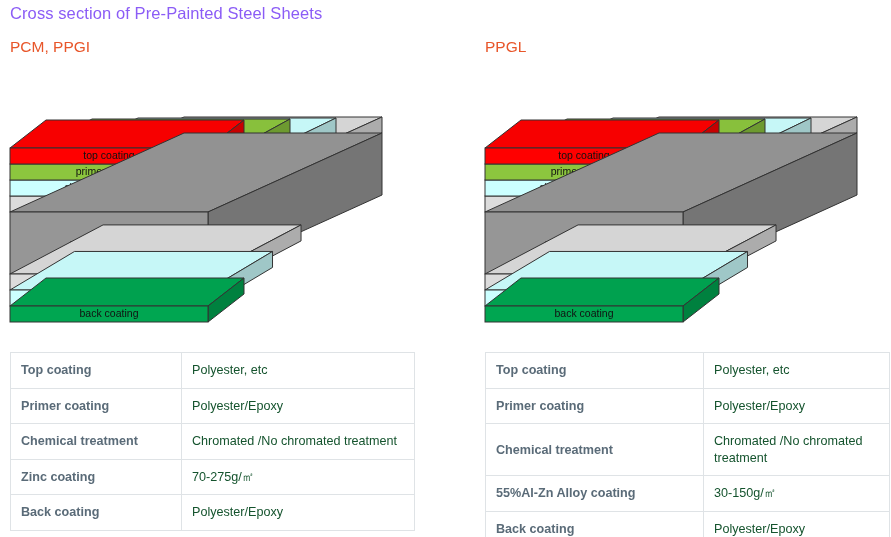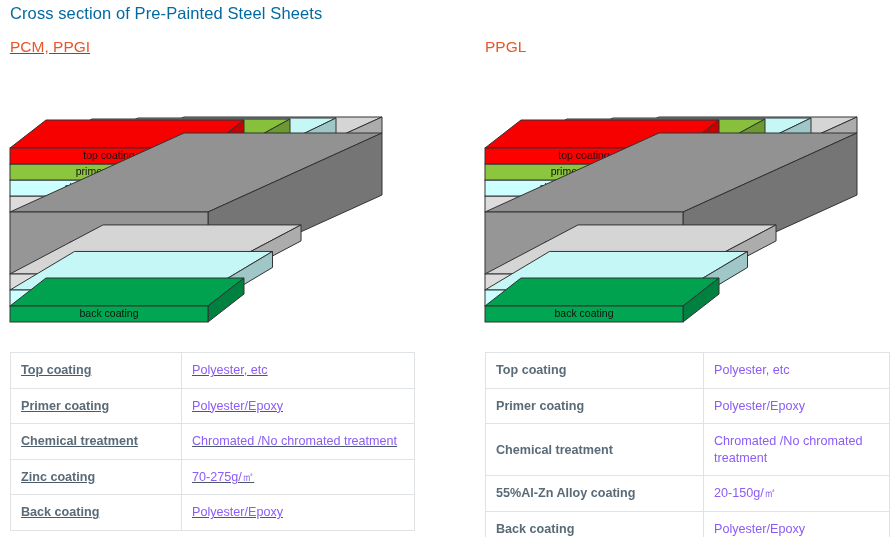--- a/index.html
+++ b/index.html
@@ -13,30 +13,30 @@
     font-family: "Liberation Sans", sans-serif;
     color: #4a5a68;
     overflow: hidden;
     position: relative;
   }
   .page-title {
     position: absolute;
     left: 10px;
     top: 4px;
     font-size: 16.5px;
-    color: #0369a1;
+    color: #8b5cf6;
     letter-spacing: 0.1px;
     white-space: nowrap;
   }
   .col {
     position: absolute;
     top: 36px;
     width: 420px;
   }
-  .col-left  { left: 5px; text-decoration: underline; }
+  .col-left  { left: 5px; }
   .col-right { left: 480px; }
 
   .section-title {
     font-size: 15.5px;
     color: #e8562a;
     margin: 0 0 4px 5px;
     height: 22px;
     line-height: 22px;
     white-space: nowrap;
   }
@@ -74,21 +74,21 @@
     padding: 9px 10px;
     vertical-align: middle;
     font-size: 12.6px;
     line-height: 1.32;
   }
   td.k {
     font-weight: bold;
     color: #5a6b78;
   }
   td.v {
-    color: #8b5cf6;
+    color: #14532d;
   }
   .left-table  td.k { width: 150px; }
   .right-table td.k { width: 197px; }
 </style>
 </head>
 <body>
 
 <div class="page-title">Cross section of Pre-Painted Steel Sheets</div>
 
 <div class="col col-left">
@@ -234,21 +234,21 @@
         <tr>
           <td class="k">Primer coating</td>
           <td class="v">Polyester/Epoxy</td>
         </tr>
         <tr>
           <td class="k">Chemical treatment</td>
           <td class="v">Chromated /No chromated treatment</td>
         </tr>
         <tr>
           <td class="k">55%Al-Zn Alloy coating</td>
-          <td class="v">20-150g/㎡</td>
+          <td class="v">30-150g/㎡</td>
         </tr>
         <tr>
           <td class="k">Back coating</td>
           <td class="v">Polyester/Epoxy</td>
         </tr>
       </tbody>
   </table>
 </div>
 
 </body></html>

